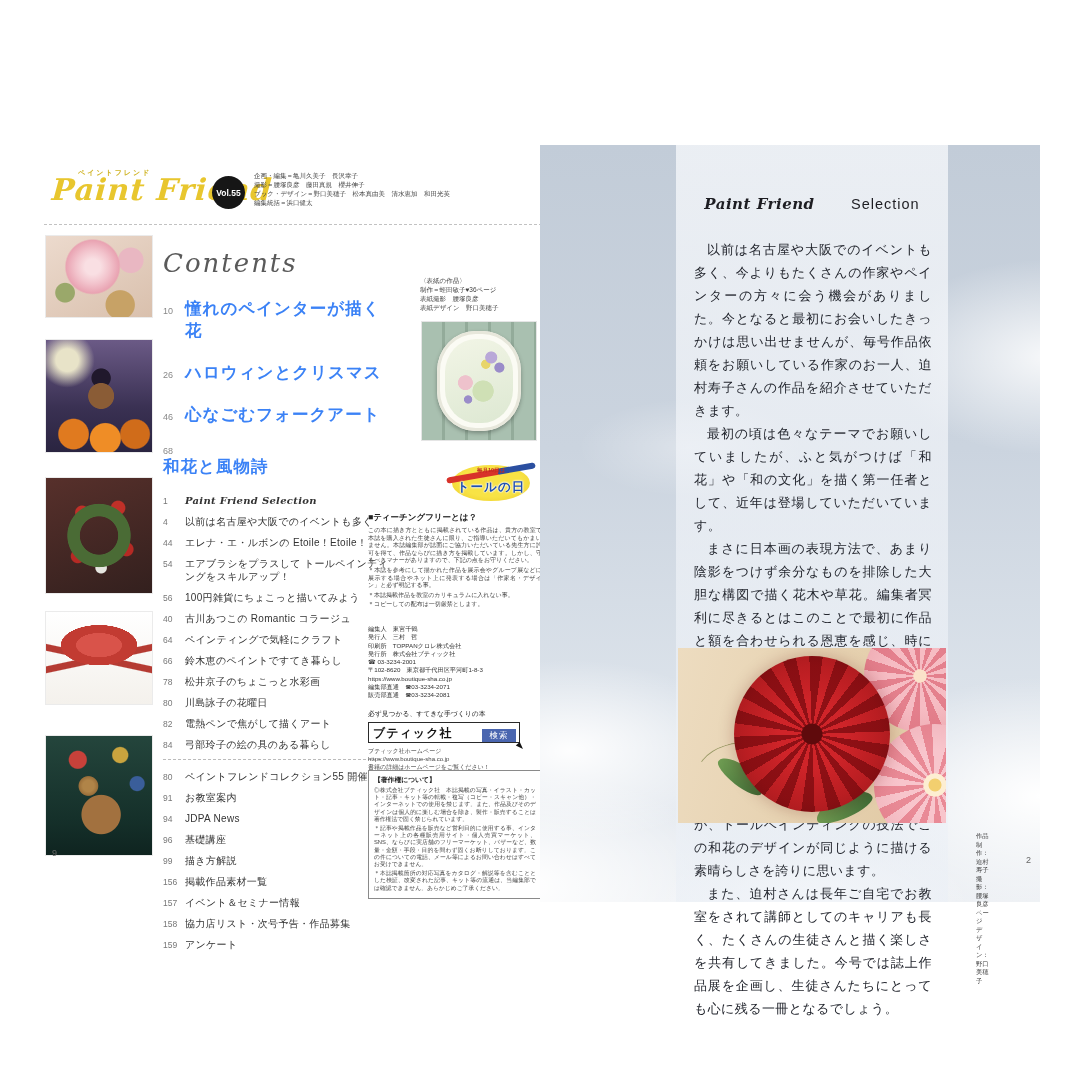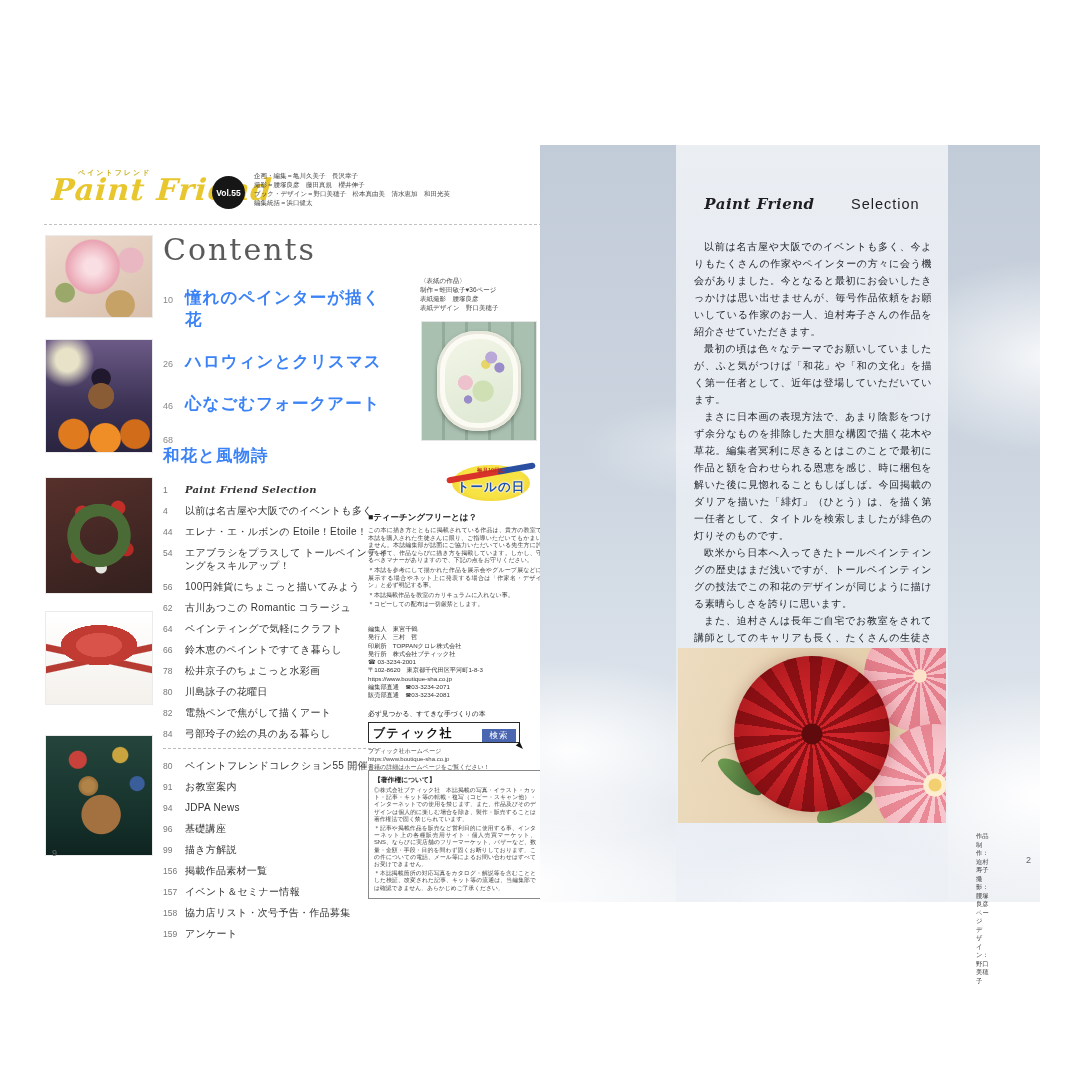--- a/index.html
+++ b/index.html
@@ -47,21 +47,21 @@
   .th-rabbit{top:736px;height:119px;background:
      radial-gradient(circle at 30% 20%,#c8413a 0 7%,rgba(0,0,0,0) 8%),
      radial-gradient(circle at 70% 16%,#caa43e 0 6%,rgba(0,0,0,0) 7%),
      radial-gradient(circle at 86% 40%,#3a5e9a 0 6%,rgba(0,0,0,0) 7%),
      radial-gradient(circle at 40% 42%,#b08448 0 6%,#9a6f3a 10%,rgba(0,0,0,0) 11%),
      radial-gradient(circle at 52% 66%,#a2713f 0 20%,rgba(0,0,0,0) 21%),
      radial-gradient(circle at 46% 58%,#c89b66 0 7%,rgba(0,0,0,0) 8%),
      linear-gradient(180deg,#24453c,#15302a 70%,#0f2420);}
   
   .toc{position:absolute;left:163px;top:232px;width:232px;}
-  .toc-title{font-family:"DejaVu Serif",serif;font-size:30px;color:#5a5a5a;letter-spacing:2px;margin:0 0 14px 0;}
+  .toc-title{font-family:"DejaVu Serif",serif;font-style:italic;font-size:26px;color:#5a5a5a;letter-spacing:2px;margin:16px 0 14px 0;}
   .frow{display:flex;align-items:baseline;margin-bottom:12px;margin-top:20px;}
   .frow .num{width:22px;flex:none;font-size:9px;color:#888;}
   .frow .ttl{font-size:16.5px;font-weight:bold;color:#3b82f6;letter-spacing:1px;font-family:"DejaVu Sans",sans-serif;}
   .irow{display:flex;align-items:baseline;margin-bottom:8px;}
   .irow .num{width:22px;flex:none;font-size:8.5px;color:#777;}
   .irow .ttl{font-size:10px;color:#333;line-height:13px;letter-spacing:.3px;}
   .irow .ttl .sub{display:block;font-size:7.5px;color:#666;margin-top:2px;}
   .pf-inline{font-family:"DejaVu Serif",serif;font-style:italic;font-weight:bold;}
   .toc-div{border-top:1px dashed #bbb;margin:6px 0 10px 0;width:218px;}
   
@@ -115,21 +115,21 @@
      radial-gradient(ellipse 280px 170px at 100% 86%,#ffffff,rgba(255,255,255,0) 70%),
      radial-gradient(ellipse 220px 90px at 55% 100%,rgba(255,255,255,.9),rgba(255,255,255,0) 70%),
      radial-gradient(ellipse 160px 70px at 30% 40%,rgba(255,255,255,.35),rgba(255,255,255,0) 70%),
      linear-gradient(180deg,#c2ccd8 0%,#cbd4df 40%,#dbe2ea 72%,#edf0f4 100%);}
   .panel{position:absolute;left:136px;top:0;width:272px;height:757px;
      background:linear-gradient(180deg,rgba(246,248,251,.78),rgba(234,239,246,.55));}
   .sel-head{position:absolute;left:0;top:50px;width:100%;text-align:center;color:#1d1d22;}
   .sel-script{font-family:"DejaVu Serif",serif;font-style:italic;font-weight:bold;font-size:15px;letter-spacing:.5px;}
   .sel-word{font-size:14.5px;letter-spacing:1px;font-family:"Liberation Sans",sans-serif;margin-left:32px;}
   .sel-text{position:absolute;left:18px;top:93px;width:238px;font-family:"DejaVu Serif",serif;
-     font-size:10px;line-height:17px;color:#23262e;text-align:justify;letter-spacing:.4px;}
+     font-size:13px;line-height:23px;color:#23262e;text-align:justify;letter-spacing:.4px;}
   .sel-text p{margin:0;text-indent:1em;}
   
   .dahlia{position:absolute;left:2px;top:503px;width:268px;height:175px;overflow:hidden;
      background:linear-gradient(105deg,#eddcc0,#e0c8a2);}
   .vine{position:absolute;border:1.5px solid #9a9a66;border-color:#9a9a66 transparent transparent transparent;border-radius:50%;}
   .vine1{left:18px;top:96px;width:70px;height:44px;transform:rotate(-18deg);}
   .vine2{left:40px;top:130px;width:54px;height:34px;transform:rotate(24deg);}
   .leaf{position:absolute;background:linear-gradient(90deg,#6f9c52,#3e6a35);border-radius:50%/60% 60% 40% 40%;}
   .leaf1{width:54px;height:20px;left:36px;top:118px;transform:rotate(38deg);}
   .leaf2{width:60px;height:22px;left:136px;top:148px;transform:rotate(-24deg);}
@@ -209,21 +209,21 @@
       </div>
       <div class="irow">
         <span class="num">54</span>
         <span class="ttl">エアブラシをプラスして トールペインティングをスキルアップ！</span>
       </div>
       <div class="irow">
         <span class="num">56</span>
         <span class="ttl">100円雑貨にちょこっと描いてみよう</span>
       </div>
       <div class="irow">
-        <span class="num">62</span>
+        <span class="num">40</span>
         <span class="ttl">古川あつこの Romantic コラージュ</span>
       </div>
       <div class="irow">
         <span class="num">64</span>
         <span class="ttl">ペインティングで気軽にクラフト</span>
       </div>
       <div class="irow">
         <span class="num">66</span>
         <span class="ttl">鈴木恵のペイントですてき暮らし</span>
       </div>

